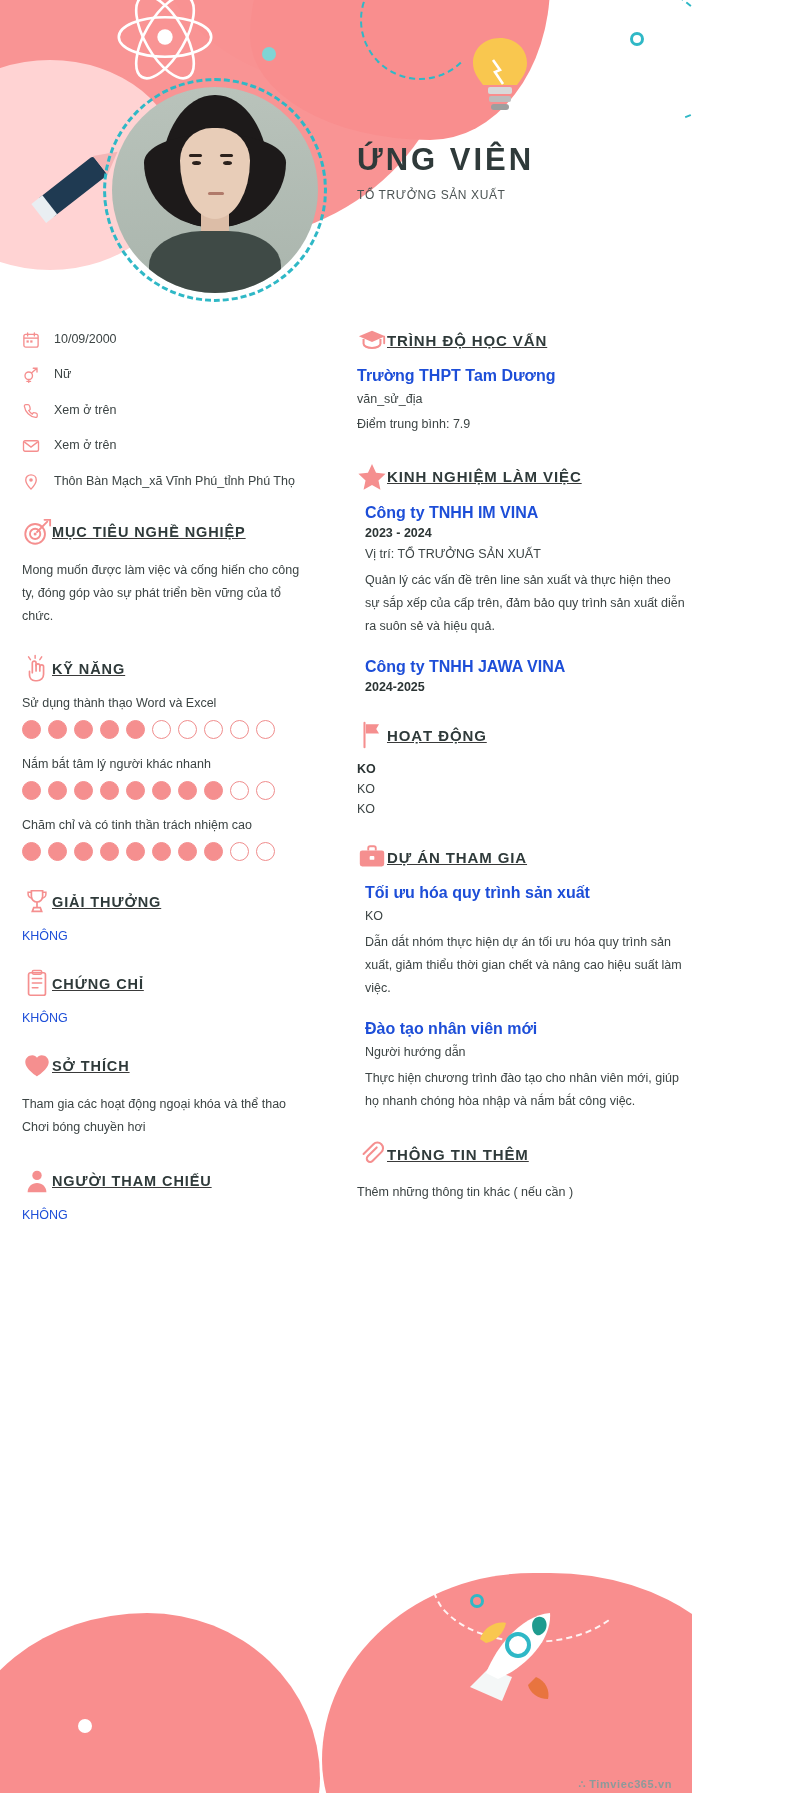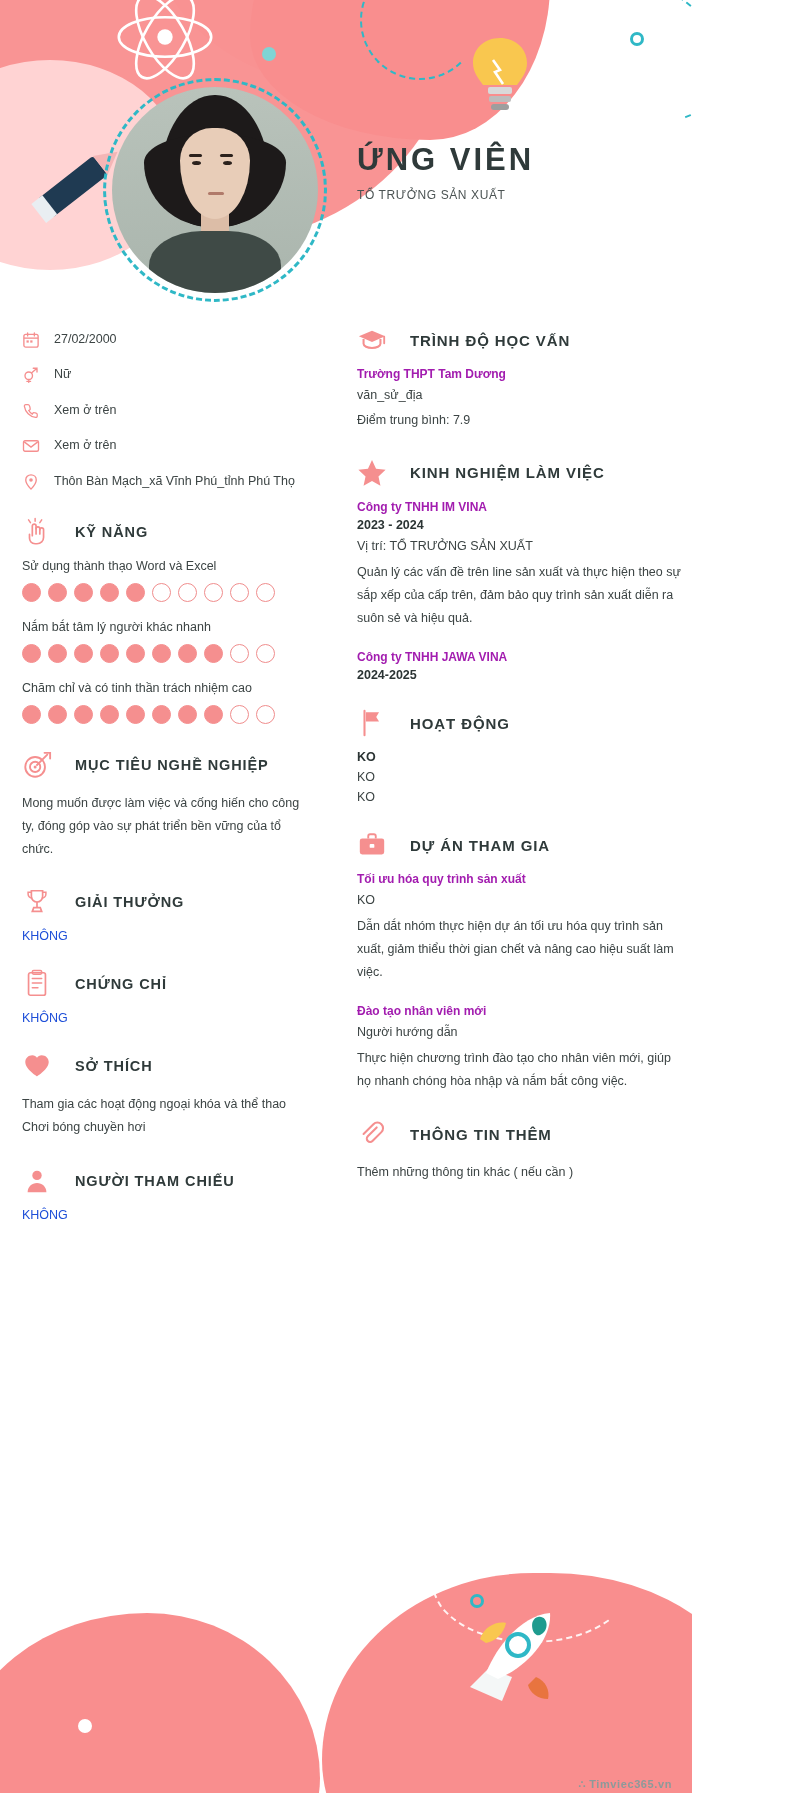--- a/index.html
+++ b/index.html
@@ -115,22 +115,23 @@
   }
   .cand-role { font-size: 12px; letter-spacing: .6px; color: #4b5353; margin: 0; }
 
   
   .col-left { position: absolute; left: 22px; top: 330px; width: 290px; }
   .col-right { position: absolute; left: 357px; top: 325px; width: 330px; }
 
   
   .sec { margin-bottom: 26px; }
   .sec-head {
-    display: flex; align-items: center; gap: 23px;
+    display: flex; align-items: center; gap: 0;
     margin-bottom: 12px;
+    text-decoration: underline;
   }
   .sec-title {
     font-size: 14.5px; font-weight: 700; letter-spacing: .9px; color: #2f3a3a;
     text-transform: uppercase;
   }
   .sec-title.big { font-size: 15px; }
   .ico { width: 30px; height: 30px; flex: 0 0 30px; display: block; }
 
   
   .contact-list { margin: 0 0 26px 0; padding: 0; list-style: none; }
@@ -145,22 +146,22 @@
   .dots { display: flex; gap: 7px; margin-bottom: 18px; }
   .dot {
     width: 19px; height: 19px; border-radius: 50%;
     border: 1.6px solid #f08d8d; background: transparent;
   }
   .dot.on { background: #f58f8f; border-color: #f58f8f; }
 
   .none-text { font-size: 12.5px; color: #1d4ed8; margin: 0; }
 
   
-  .entry { margin-bottom: 20px; }
-  .entry-title { font-size: 12px; font-weight: 700; color: #a21caf; margin: 0 0 4px 0; }
+  .entry { margin-bottom: 20px; margin-left: 8px; }
+  .entry-title { font-size: 16px; font-weight: 700; color: #1d4ed8; margin: 0 0 4px 0; }
   .entry-sub { font-size: 12.5px; font-weight: 700; color: #2b3434; margin: 0 0 4px 0; }
   .entry-line { font-size: 12.5px; color: #3c4444; margin: 0 0 3px 0; line-height: 1.75; }
   .entry-desc { font-size: 12.5px; color: #3c4444; margin: 0; line-height: 1.85; }
   .plain-line { font-size: 12.5px; color: #3c4444; margin: 0 0 6px 0; }
   .plain-line.bold { font-weight: 700; color: #2b3434; }
 
   
   .ftr-blob-a {
     left: -40px; bottom: -120px; width: 360px; height: 300px;
     background: #f98e8e; border-radius: 52% 48% 45% 55% / 50% 55% 45% 50%;
@@ -254,21 +255,21 @@
 
     <ul class="contact-list">
       <li class="contact-row">
         <svg class="ico" viewBox="0 0 24 24">
           <rect x="2.5" y="4.5" width="19" height="17" rx="2.5" fill="none" stroke="#f58f8f" stroke-width="1.8"></rect>
           <path d="M2.5 9.5h19" stroke="#f58f8f" stroke-width="1.8"></path>
           <path d="M7.5 2.5v4M16.5 2.5v4" stroke="#f58f8f" stroke-width="1.8" stroke-linecap="round"></path>
           <rect x="6" y="12.5" width="3" height="3" fill="#f58f8f"></rect>
           <rect x="11" y="12.5" width="3" height="3" fill="#f58f8f"></rect>
         </svg>
-        <span class="contact-text">27/02/2000</span>
+        <span class="contact-text">10/09/2000</span>
       </li>
       <li class="contact-row">
         <svg class="ico" viewBox="0 0 24 24">
           <circle cx="9" cy="13" r="5" fill="none" stroke="#f58f8f" stroke-width="1.8"></circle>
           <path d="M13 9l7-6M15 3h5v5" fill="none" stroke="#f58f8f" stroke-width="1.8" stroke-linecap="round"></path>
           <path d="M9 18v4M6.5 20.5h5" stroke="#f58f8f" stroke-width="1.6" stroke-linecap="round"></path>
         </svg>
         <span class="contact-text">Nữ</span>
       </li>
       <li class="contact-row">
@@ -289,83 +290,83 @@
           <path d="M12 2.5c-4 0-7 3-7 6.8 0 5 7 12.2 7 12.2s7-7.2 7-12.2c0-3.8-3-6.8-7-6.8z" fill="none" stroke="#f58f8f" stroke-width="1.8"></path>
           <circle cx="12" cy="9.3" r="2.4" fill="#f58f8f"></circle>
         </svg>
         <span class="contact-text">Thôn Bàn Mạch_xã Vĩnh Phú_tỉnh Phú Thọ</span>
       </li>
     </ul>
 
     <div class="sec">
       <div class="sec-head">
         <svg class="ico" viewBox="0 0 32 32">
-          <path d="M11 20V9.5a2 2 0 1 1 4 0V18" fill="none" stroke="#f58f8f" stroke-width="1.8" stroke-linecap="round"></path>
-          <path d="M15 12.5a2 2 0 1 1 4 0V18" fill="none" stroke="#f58f8f" stroke-width="1.8" stroke-linecap="round"></path>
-          <path d="M19 13.5a2 2 0 1 1 4 0v8c0 4-3 7-7 7h-2c-4 0-6-3-6-6v-4" fill="none" stroke="#f58f8f" stroke-width="1.8" stroke-linecap="round"></path>
-          <path d="M9 6l-2-3M14 4.5V1.5M19 6l2-3" stroke="#f58f8f" stroke-width="1.6" stroke-linecap="round"></path>
-        </svg>
-        <span class="sec-title">KỸ NĂNG</span>
-      </div>
-
-      <p class="skill-name">Sử dụng thành thạo Word và Excel</p>
-      <div class="dots">
-        <span class="dot on"></span>
-        <span class="dot on"></span>
-        <span class="dot on"></span>
-        <span class="dot on"></span>
-        <span class="dot on"></span>
-        <span class="dot"></span>
-        <span class="dot"></span>
-        <span class="dot"></span>
-        <span class="dot"></span>
-        <span class="dot"></span>
-      </div>
-
-      <p class="skill-name">Nắm bắt tâm lý người khác nhanh</p>
-      <div class="dots">
-        <span class="dot on"></span>
-        <span class="dot on"></span>
-        <span class="dot on"></span>
-        <span class="dot on"></span>
-        <span class="dot on"></span>
-        <span class="dot on"></span>
-        <span class="dot on"></span>
-        <span class="dot on"></span>
-        <span class="dot"></span>
-        <span class="dot"></span>
-      </div>
-
-      <p class="skill-name">Chăm chỉ và có tinh thần trách nhiệm cao</p>
-      <div class="dots">
-        <span class="dot on"></span>
-        <span class="dot on"></span>
-        <span class="dot on"></span>
-        <span class="dot on"></span>
-        <span class="dot on"></span>
-        <span class="dot on"></span>
-        <span class="dot on"></span>
-        <span class="dot on"></span>
-        <span class="dot"></span>
-        <span class="dot"></span>
-      </div>
-    </div>
-
-    <div class="sec">
-      <div class="sec-head">
-        <svg class="ico" viewBox="0 0 32 32">
           <circle cx="14" cy="18" r="10.5" fill="none" stroke="#f58f8f" stroke-width="2"></circle>
           <circle cx="14" cy="18" r="5.5" fill="none" stroke="#f58f8f" stroke-width="2"></circle>
           <circle cx="14" cy="18" r="1.6" fill="#f58f8f"></circle>
           <path d="M16 16l11-11" stroke="#f58f8f" stroke-width="2" stroke-linecap="round"></path>
           <path d="M24 3h6v6" fill="none" stroke="#f58f8f" stroke-width="2" stroke-linecap="round"></path>
         </svg>
         <span class="sec-title">MỤC TIÊU NGHỀ NGHIỆP</span>
       </div>
       <p class="body-text">Mong muốn được làm việc và cống hiến cho công ty, đóng góp vào sự phát triển bền vững của tổ chức.</p>
+    </div>
+
+    <div class="sec">
+      <div class="sec-head">
+        <svg class="ico" viewBox="0 0 32 32">
+          <path d="M11 20V9.5a2 2 0 1 1 4 0V18" fill="none" stroke="#f58f8f" stroke-width="1.8" stroke-linecap="round"></path>
+          <path d="M15 12.5a2 2 0 1 1 4 0V18" fill="none" stroke="#f58f8f" stroke-width="1.8" stroke-linecap="round"></path>
+          <path d="M19 13.5a2 2 0 1 1 4 0v8c0 4-3 7-7 7h-2c-4 0-6-3-6-6v-4" fill="none" stroke="#f58f8f" stroke-width="1.8" stroke-linecap="round"></path>
+          <path d="M9 6l-2-3M14 4.5V1.5M19 6l2-3" stroke="#f58f8f" stroke-width="1.6" stroke-linecap="round"></path>
+        </svg>
+        <span class="sec-title">KỸ NĂNG</span>
+      </div>
+
+      <p class="skill-name">Sử dụng thành thạo Word và Excel</p>
+      <div class="dots">
+        <span class="dot on"></span>
+        <span class="dot on"></span>
+        <span class="dot on"></span>
+        <span class="dot on"></span>
+        <span class="dot on"></span>
+        <span class="dot"></span>
+        <span class="dot"></span>
+        <span class="dot"></span>
+        <span class="dot"></span>
+        <span class="dot"></span>
+      </div>
+
+      <p class="skill-name">Nắm bắt tâm lý người khác nhanh</p>
+      <div class="dots">
+        <span class="dot on"></span>
+        <span class="dot on"></span>
+        <span class="dot on"></span>
+        <span class="dot on"></span>
+        <span class="dot on"></span>
+        <span class="dot on"></span>
+        <span class="dot on"></span>
+        <span class="dot on"></span>
+        <span class="dot"></span>
+        <span class="dot"></span>
+      </div>
+
+      <p class="skill-name">Chăm chỉ và có tinh thần trách nhiệm cao</p>
+      <div class="dots">
+        <span class="dot on"></span>
+        <span class="dot on"></span>
+        <span class="dot on"></span>
+        <span class="dot on"></span>
+        <span class="dot on"></span>
+        <span class="dot on"></span>
+        <span class="dot on"></span>
+        <span class="dot on"></span>
+        <span class="dot"></span>
+        <span class="dot"></span>
+      </div>
     </div>
 
     <div class="sec">
       <div class="sec-head">
         <svg class="ico" viewBox="0 0 32 32">
           <path d="M10 4h12v6a6 6 0 0 1-12 0V4z" fill="none" stroke="#f58f8f" stroke-width="1.8"></path>
           <path d="M10 5.5H6.5v2A4.5 4.5 0 0 0 11 12M22 5.5h3.5v2A4.5 4.5 0 0 1 21 12" fill="none" stroke="#f58f8f" stroke-width="1.6"></path>
           <path d="M16 16v5M11 26h10l-1.5-4h-7L11 26z" fill="none" stroke="#f58f8f" stroke-width="1.8"></path>
         </svg>
         <span class="sec-title">GIẢI THƯỞNG</span>

